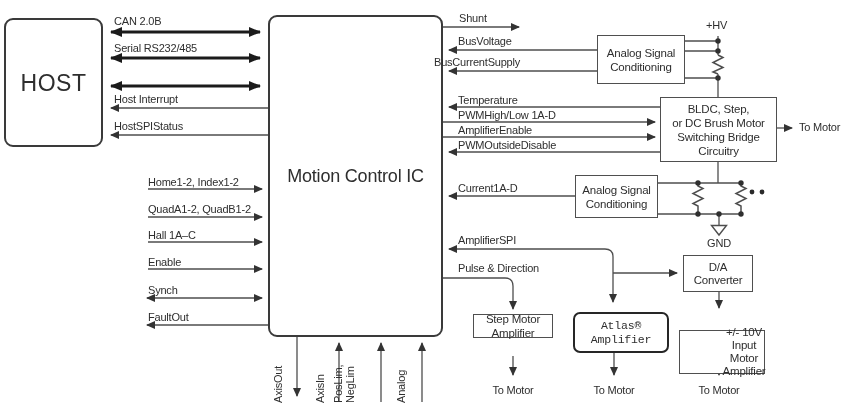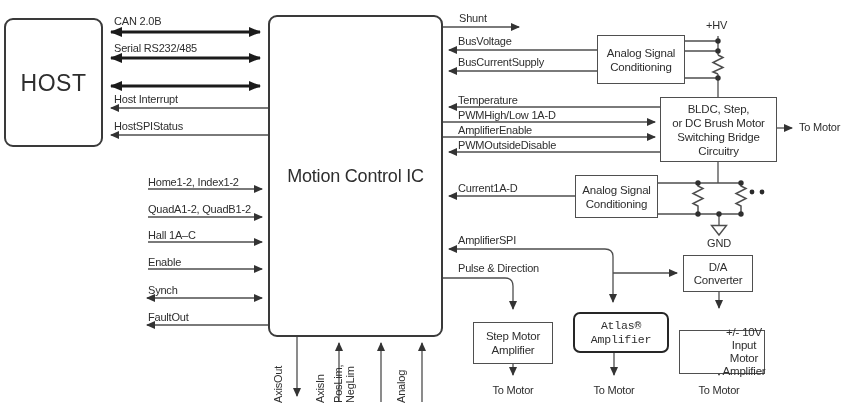--- a/index.html
+++ b/index.html
@@ -146,21 +146,21 @@
   <div class="vlbl" style="left:284px;top:391px;">AxisOut</div>
   <div class="vlbl" style="left:326px;top:391px;">AxisIn</div>
   <div class="vlbl" style="left:356px;top:379px;">
       <span class="blk-line">PosLim,</span>
       <span class="blk-line">NegLim</span>
     </div>
   <div class="vlbl" style="left:407px;top:391px;">Analog</div>
 
   <div class="lbl" style="left:459px;top:12px;">Shunt</div>
   <div class="lbl" style="left:458px;top:35px;">BusVoltage</div>
-  <div class="lbl" style="left:458px;top:56px;">BusCurrentSupply</div>
+  <div class="lbl" style="left:434px;top:56px;">BusCurrentSupply</div>
   <div class="lbl" style="left:458px;top:94px;">Temperature</div>
   <div class="lbl" style="left:458px;top:109px;">PWMHigh/Low 1A-D</div>
   <div class="lbl" style="left:458px;top:124px;">AmplifierEnable</div>
   <div class="lbl" style="left:458px;top:139px;">PWMOutsideDisable</div>
   <div class="lbl" style="left:458px;top:182px;">Current1A-D</div>
   <div class="lbl" style="left:458px;top:234px;">AmplifierSPI</div>
   <div class="lbl" style="left:458px;top:262px;">Pulse &amp; Direction</div>
 
   <div class="box" style="left:597px;top:35px;width:88px;height:49px;">
     <span class="blk-line">Analog Signal</span>
@@ -177,21 +177,21 @@
   <div class="box" style="left:575px;top:175px;width:83px;height:43px;">
     <span class="blk-line">Analog Signal</span>
     <span class="blk-line">Conditioning</span>
   </div>
 
   <div class="box" style="left:683px;top:255px;width:70px;height:37px;line-height:13px;">
     <span class="blk-line">D/A</span>
     <span class="blk-line">Converter</span>
   </div>
 
-  <div class="box" style="left:473px;top:314px;width:80px;height:42px;margin-top:8px;">
+  <div class="box" style="left:473px;top:314px;width:80px;height:24px;">
     <span class="blk-line">Step Motor</span>
     <span class="blk-line">Amplifier</span>
   </div>
 
   <div class="box thickb" style="left:573px;top:312px;width:96px;height:41px;font-family:Liberation Mono, monospace;">
     <span class="blk-line">Atlas®</span>
     <span class="blk-line">Amplifier</span>
   </div>
 
   <div class="box" style="left:679px;top:330px;width:86px;height:44px;line-height:13px;padding-left:44px;">

